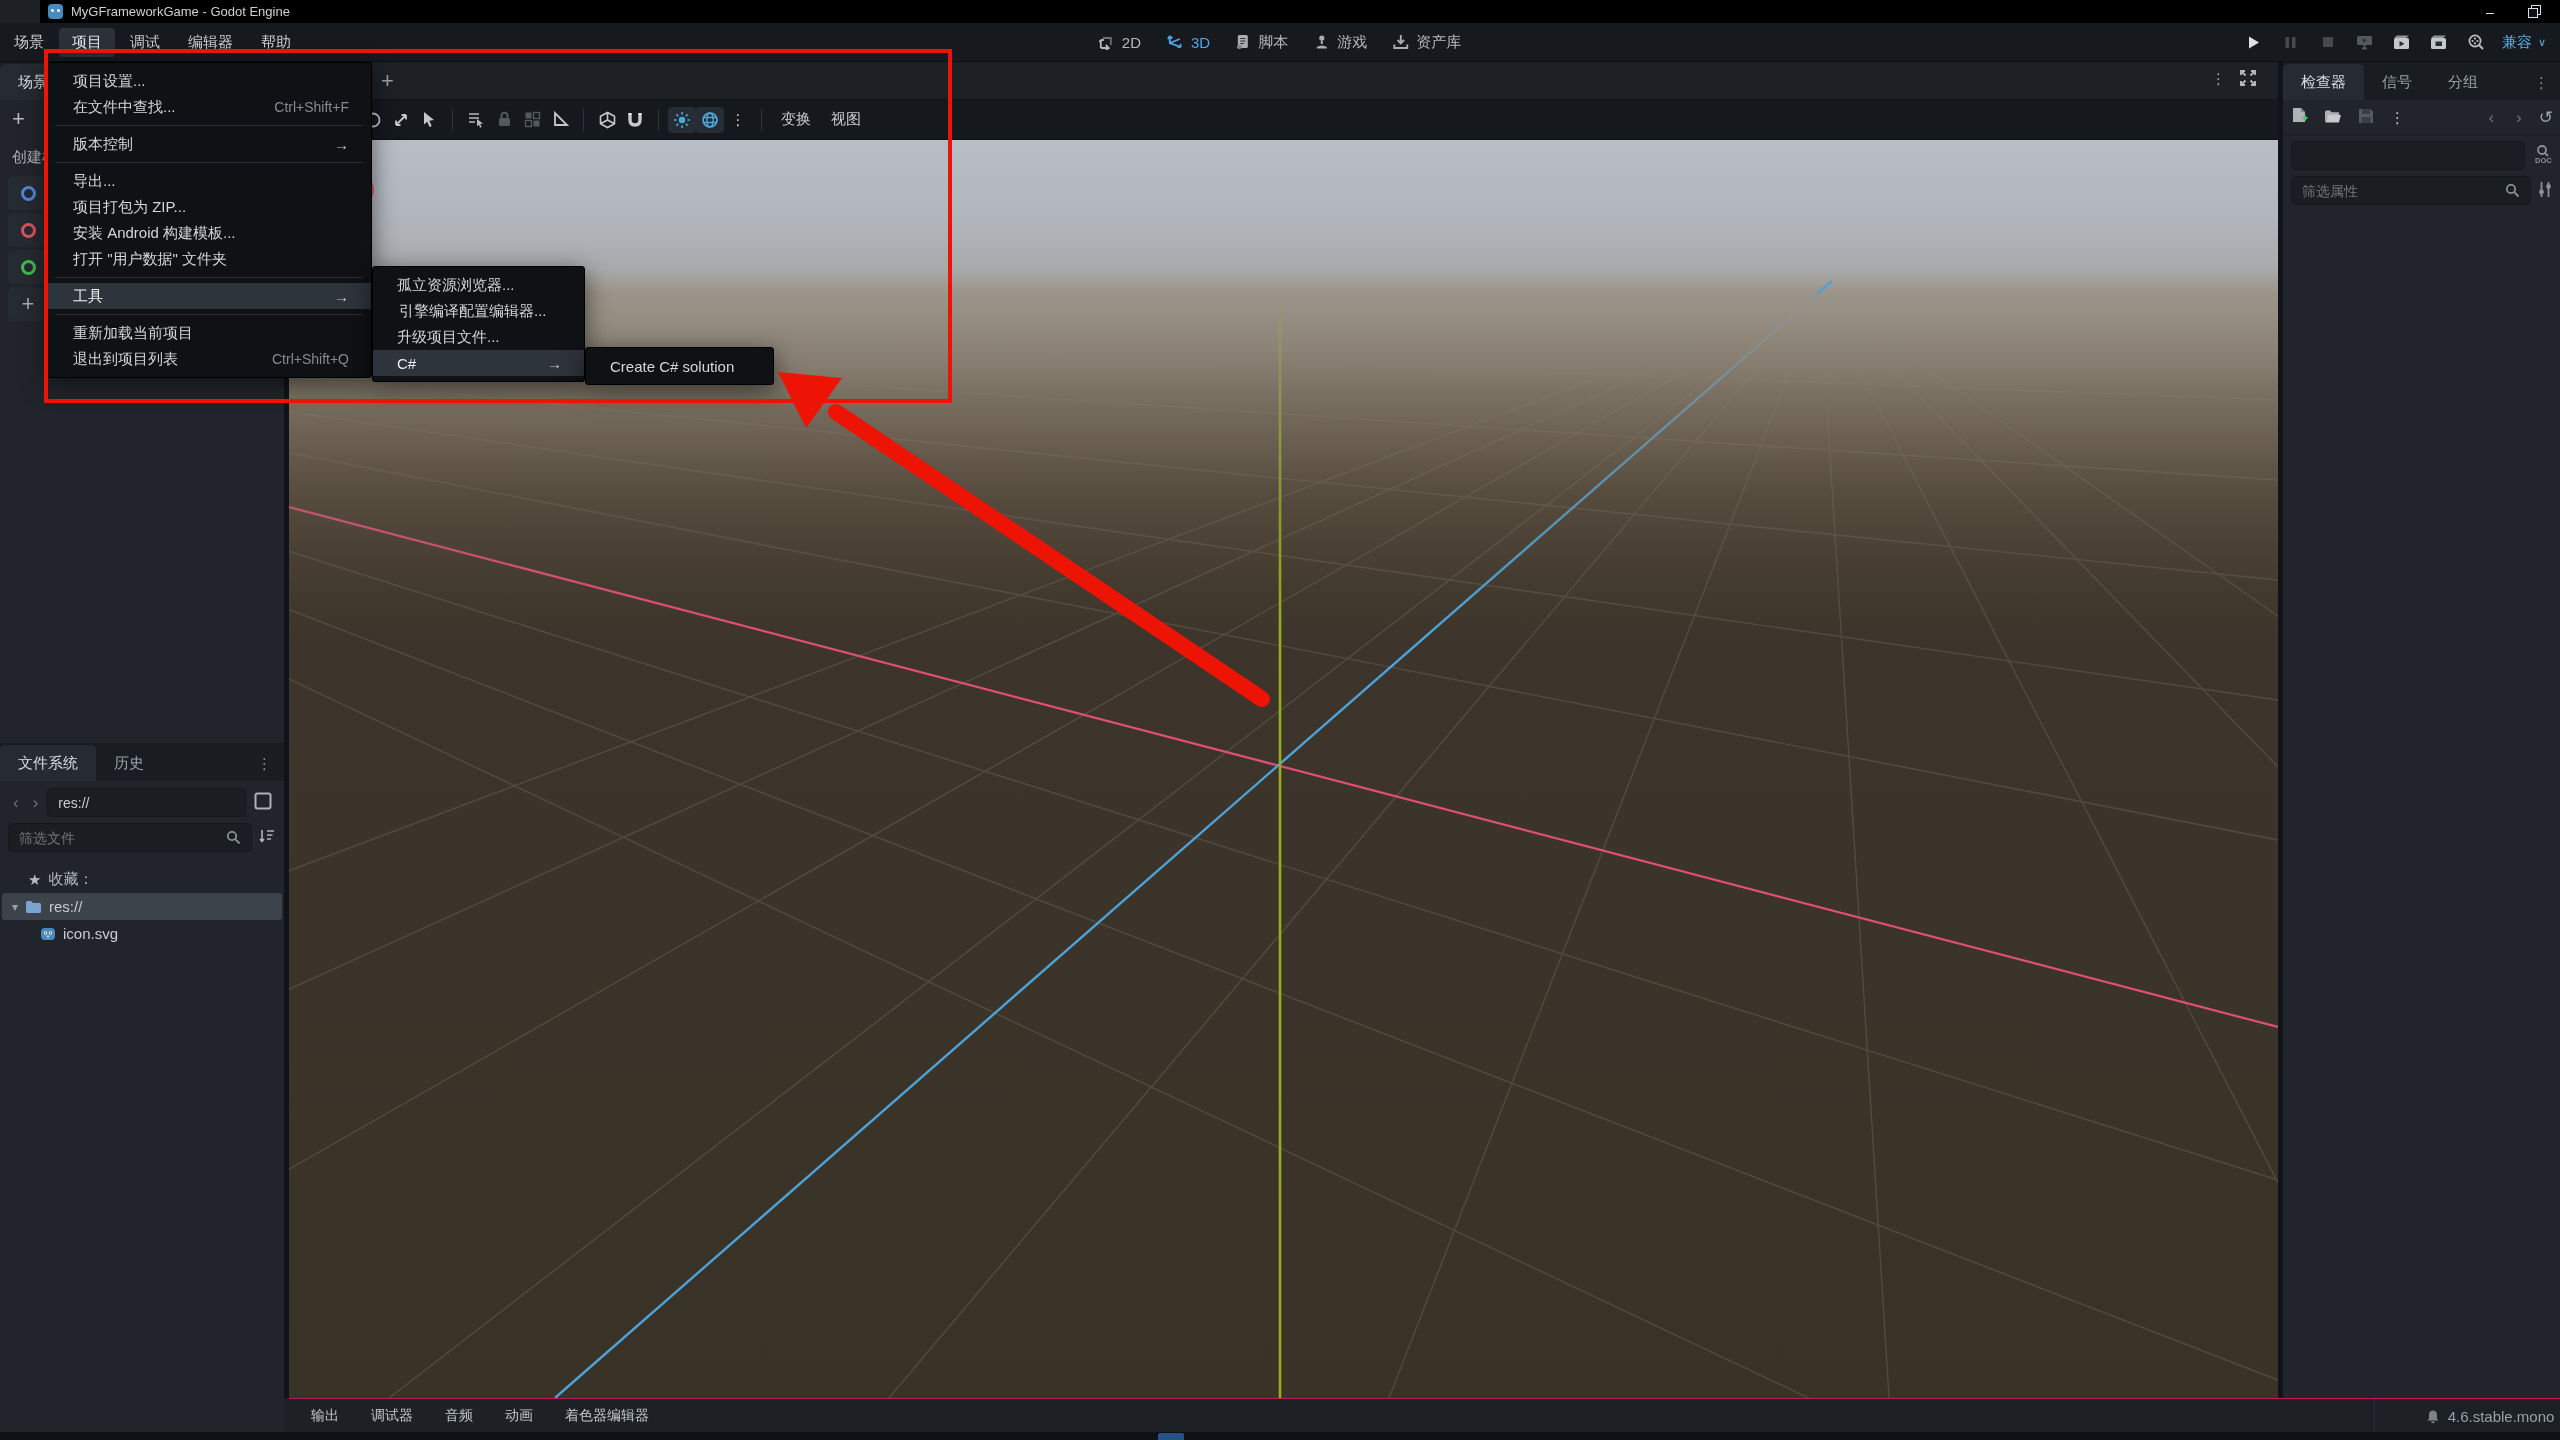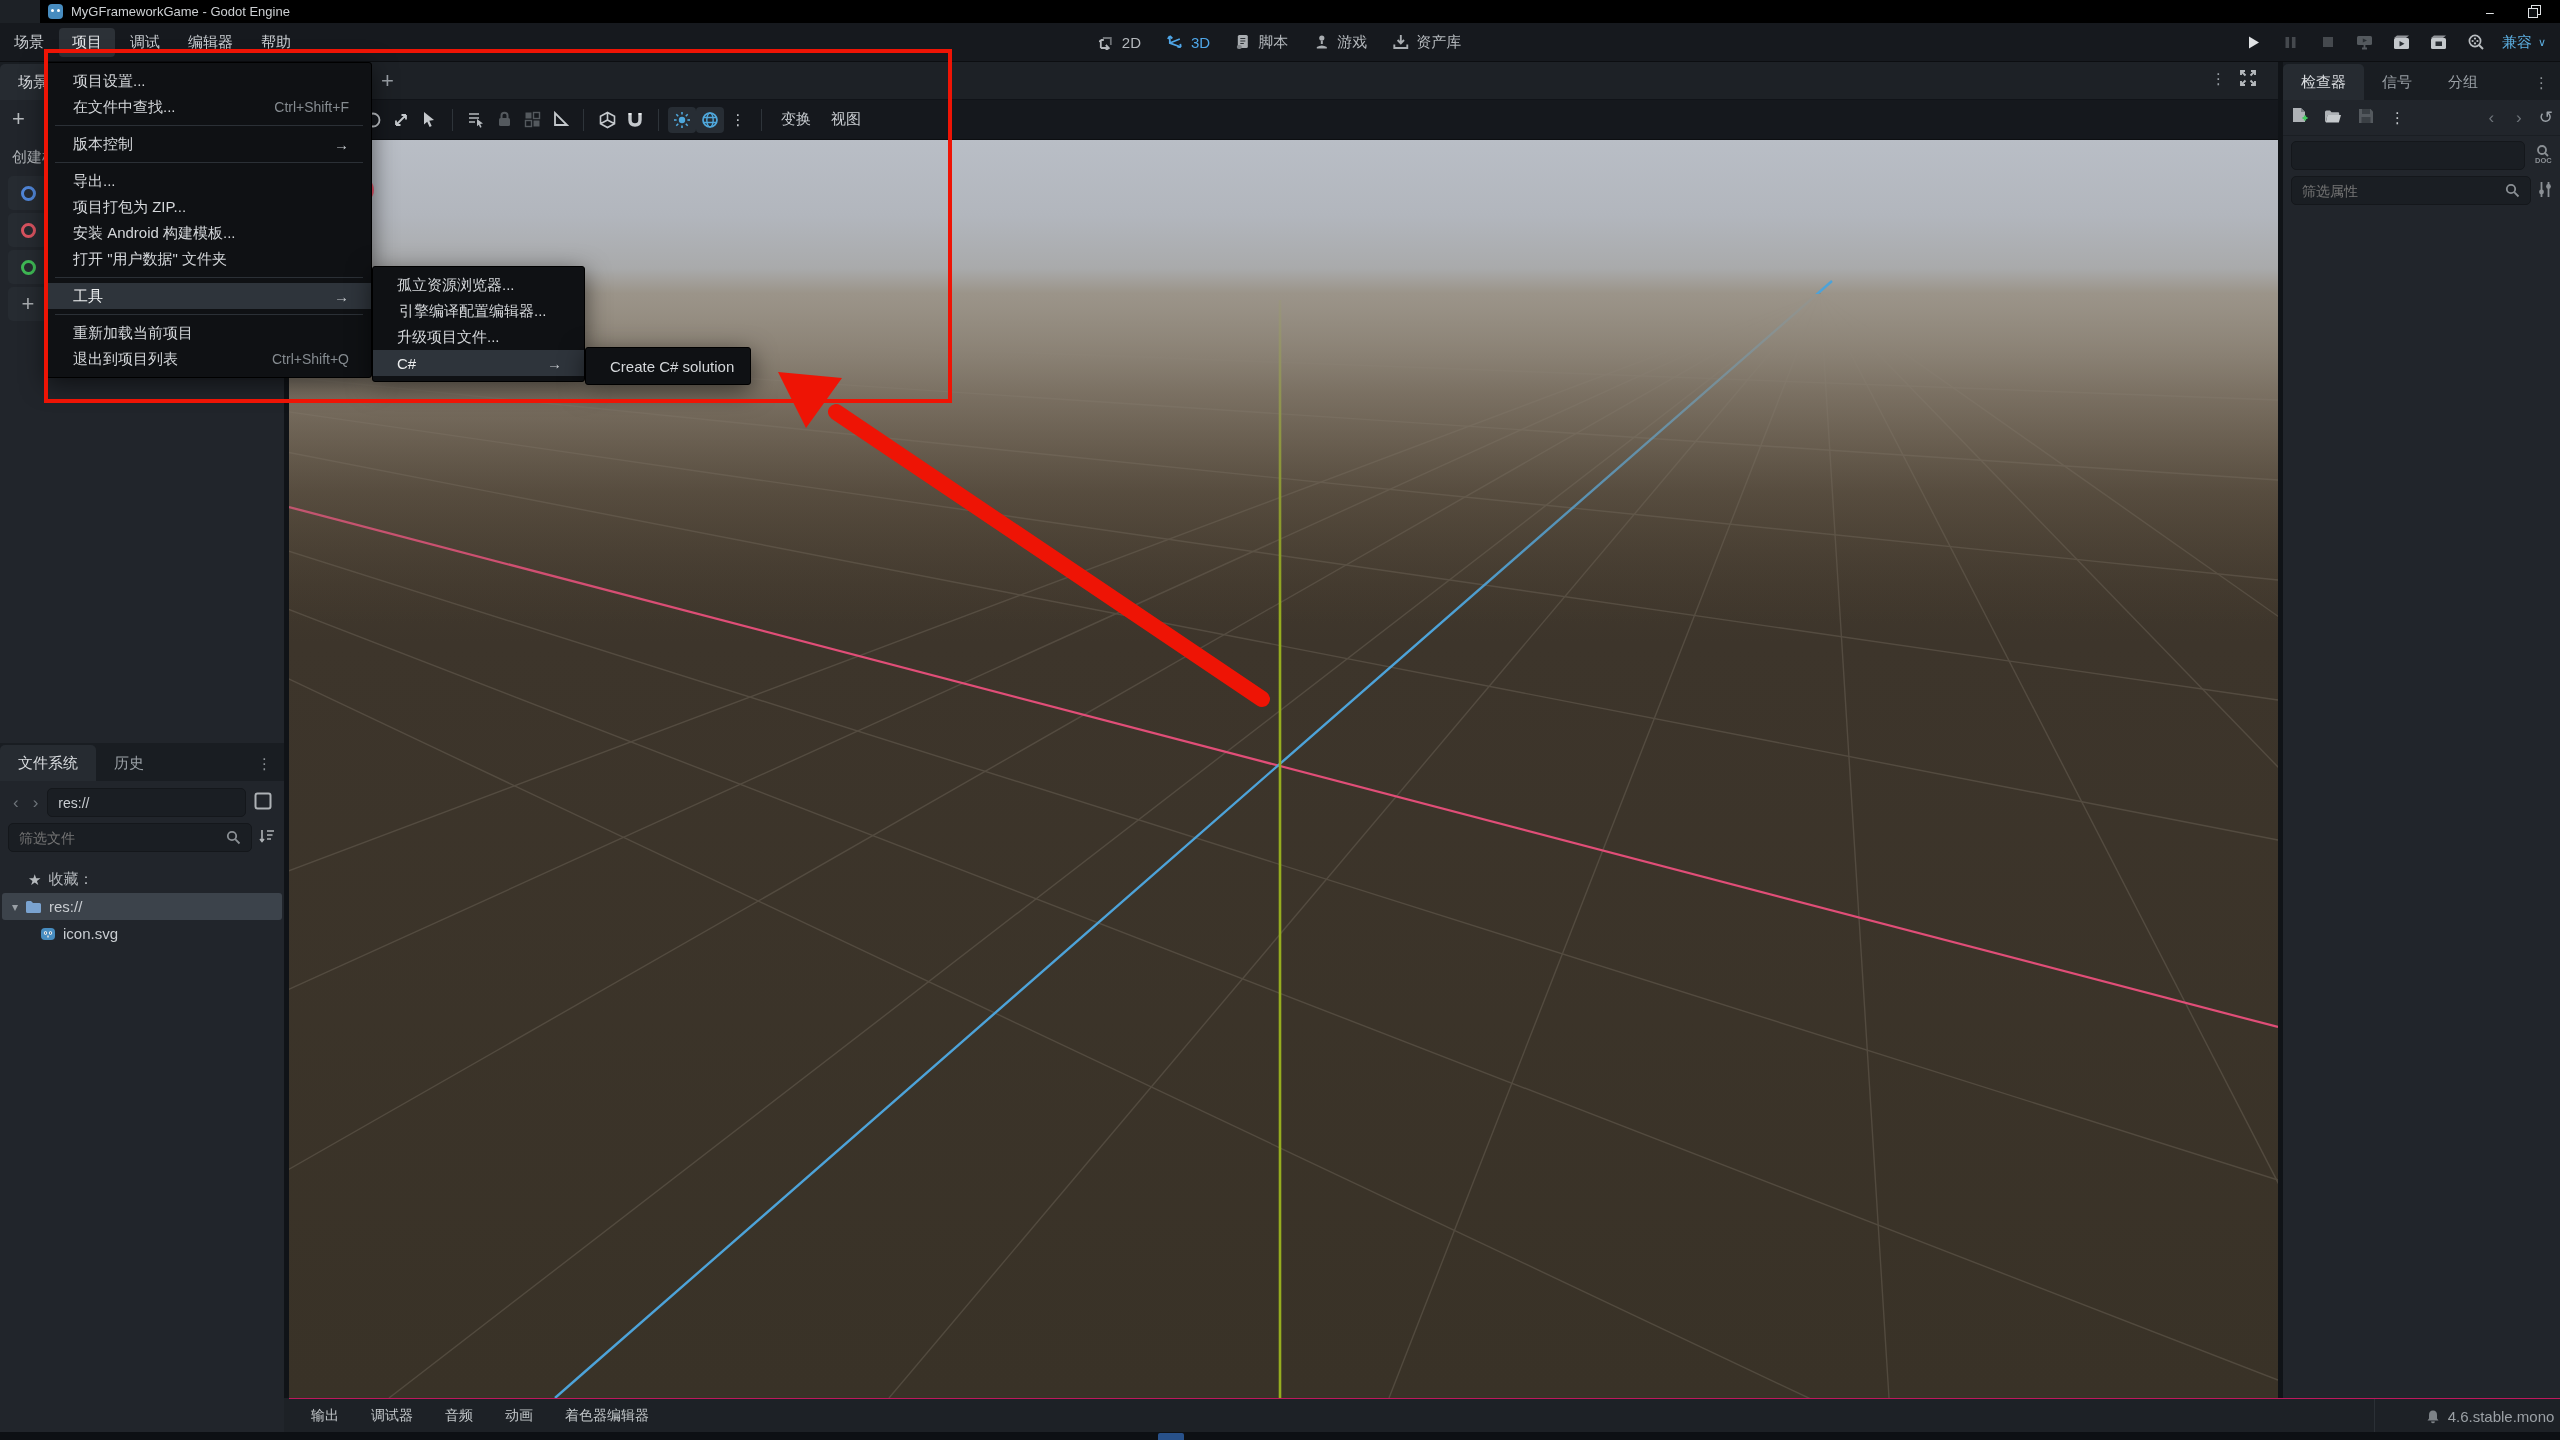--- a/index.html
+++ b/index.html
@@ -562,21 +562,21 @@
     </div>
   <div class="mi" style="padding-left:24px;">
       <span>升级项目文件...</span>
     </div>
   <div class="mi hl" style="padding-left:24px;">
       <span>C#</span>
       <span class="arr">→</span>
     </div>
 </div>
 
-<div class="popup" style="left:585px; top:347px; width:166px;">
+<div class="popup" style="left:585px; top:347px; width:189px;">
   <div class="mi" style="padding-left:24px;">
       <span>Create C# solution</span>
     </div>
 </div>
 
 <div id="anno-rect" class="abs"></div>
 <svg id="anno-arrow" class="abs" width="2560" height="1440" viewBox="0 0 2560 1440" style="position:absolute;">
   <line x1="1262" y1="699" x2="836" y2="412" stroke="var(--annotation_red,#ee1405)" stroke-width="16" stroke-linecap="round"></line>
   <polygon points="778,372 842,378 806,428" fill="var(--annotation_red,#ee1405)"></polygon>
 </svg>

